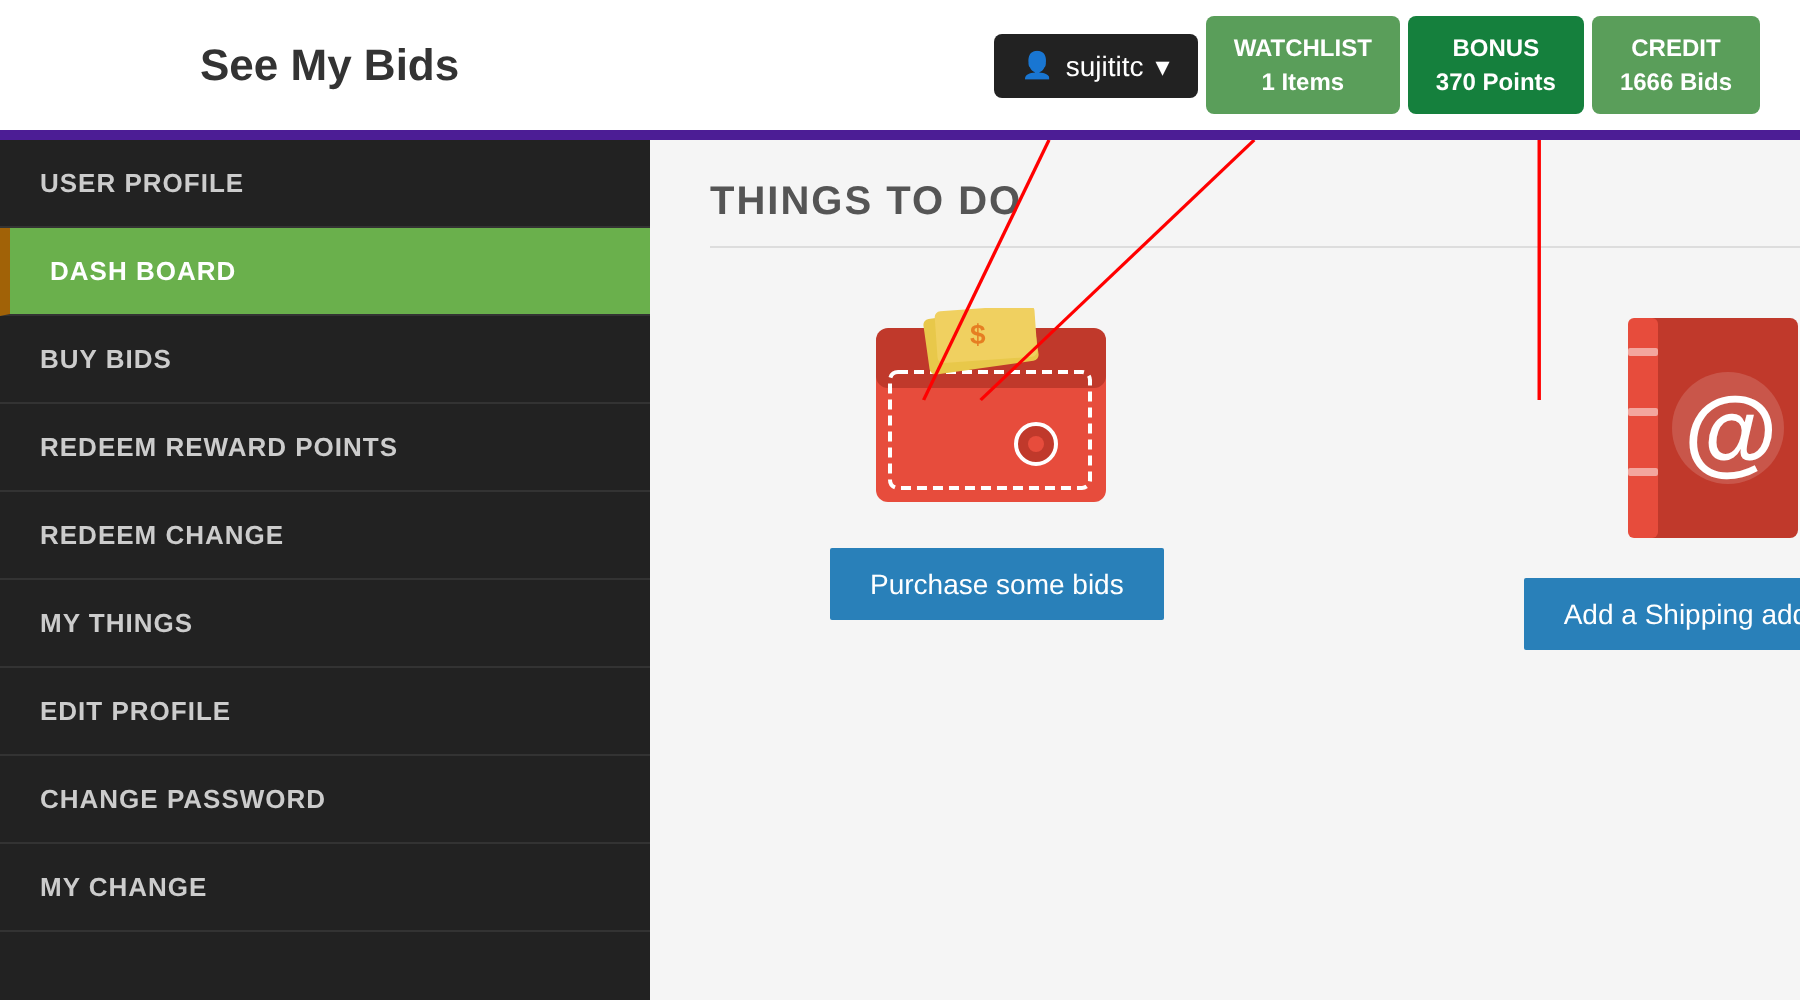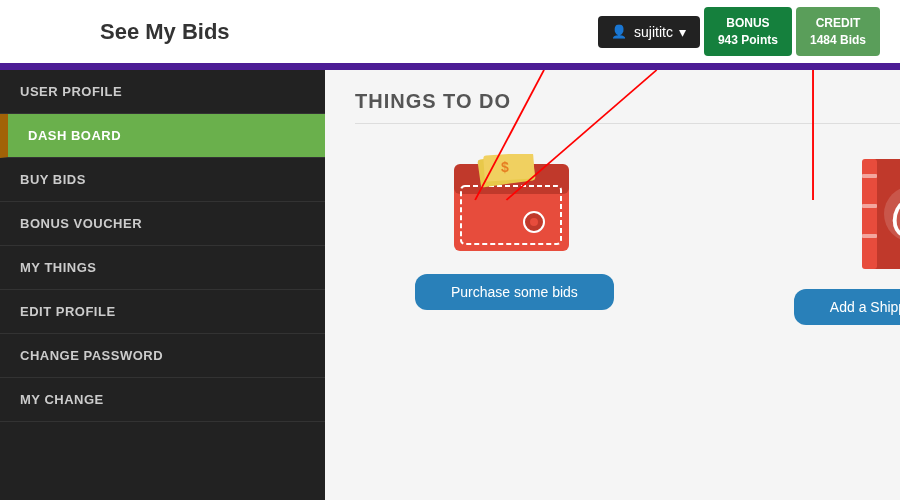--- a/index.html
+++ b/index.html
@@ -12,21 +12,21 @@
     }
 
     
     .header {
       display: flex;
       align-items: center;
       justify-content: space-between;
       padding: 12px 20px;
       height: 70px;
       background: #fff;
-      border-bottom: 7px solid #4c1d95;
+      border-bottom: 5px solid #4c1d95;
     }
 
     .site-title {
       font-size: 22px;
       color: #333;
       font-weight: bold;
       margin-left: 80px;
     }
 
     .header-right {
@@ -93,21 +93,21 @@
       font-size: 13px;
       font-weight: bold;
       letter-spacing: 0.5px;
       cursor: pointer;
       border-bottom: 1px solid #333;
     }
 
     .sidebar-item.active {
       background: #6ab04c;
       color: #fff;
-      border-left: 8px solid #a16207;
+      border-left: 5px solid #a16207;
       position: relative;
     }
 
     .sidebar-item.active::after {
       content: '';
       position: absolute;
       right: -12px;
       top: 50%;
       transform: translateY(-50%);
       border-left: 12px solid #6ab04c;
@@ -143,25 +143,25 @@
     }
 
     .todo-item {
       display: flex;
       flex-direction: column;
       align-items: center;
       gap: 15px;
     }
 
     .action-btn {
-      padding: 10px 36px;
+      padding: 10px 20px;
       background: #2980b9;
       color: #fff;
       border: none;
-      border-radius: 12px;
+      border-radius: 1px;
       font-size: 14px;
       cursor: pointer;
       white-space: nowrap;
     }
 
     
     .arrows-overlay {
       position: absolute;
       top: 0;
       left: 0;
@@ -174,45 +174,52 @@
 <body>
 
 <div class="header">
   <div class="site-title">See My Bids</div>
   <div class="header-right">
     <div class="user-badge">
       <span class="user-icon">👤</span>
       <span>sujititc</span>
       <span>▾</span>
     </div>
+    <div class="header-btn btn-watchlist">
+      <div>WATCHLIST</div>
+      <div>1 Items</div>
+    </div>
     <div class="header-btn btn-bonus">
       <div>BONUS</div>
-      <div>943 Points</div>
+      <div>370 Points</div>
     </div>
     <div class="header-btn btn-credit">
       <div>CREDIT</div>
-      <div>1484 Bids</div>
+      <div>1666 Bids</div>
     </div>
   </div>
 </div>
 
 <div class="main-layout">
 
   <div class="sidebar">
     <div class="sidebar-item">
       <span>USER PROFILE</span>
     </div>
     <div class="sidebar-item active">
       <span>DASH BOARD</span>
     </div>
     <div class="sidebar-item">
       <span>BUY BIDS</span>
     </div>
     <div class="sidebar-item">
-      <span>BONUS VOUCHER</span>
+      <span>REDEEM REWARD POINTS</span>
+    </div>
+    <div class="sidebar-item">
+      <span>REDEEM CHANGE</span>
     </div>
     <div class="sidebar-item">
       <span>MY THINGS</span>
     </div>
     <div class="sidebar-item">
       <span>EDIT PROFILE</span>
     </div>
     <div class="sidebar-item">
       <span>CHANGE PASSWORD</span>
     </div>

